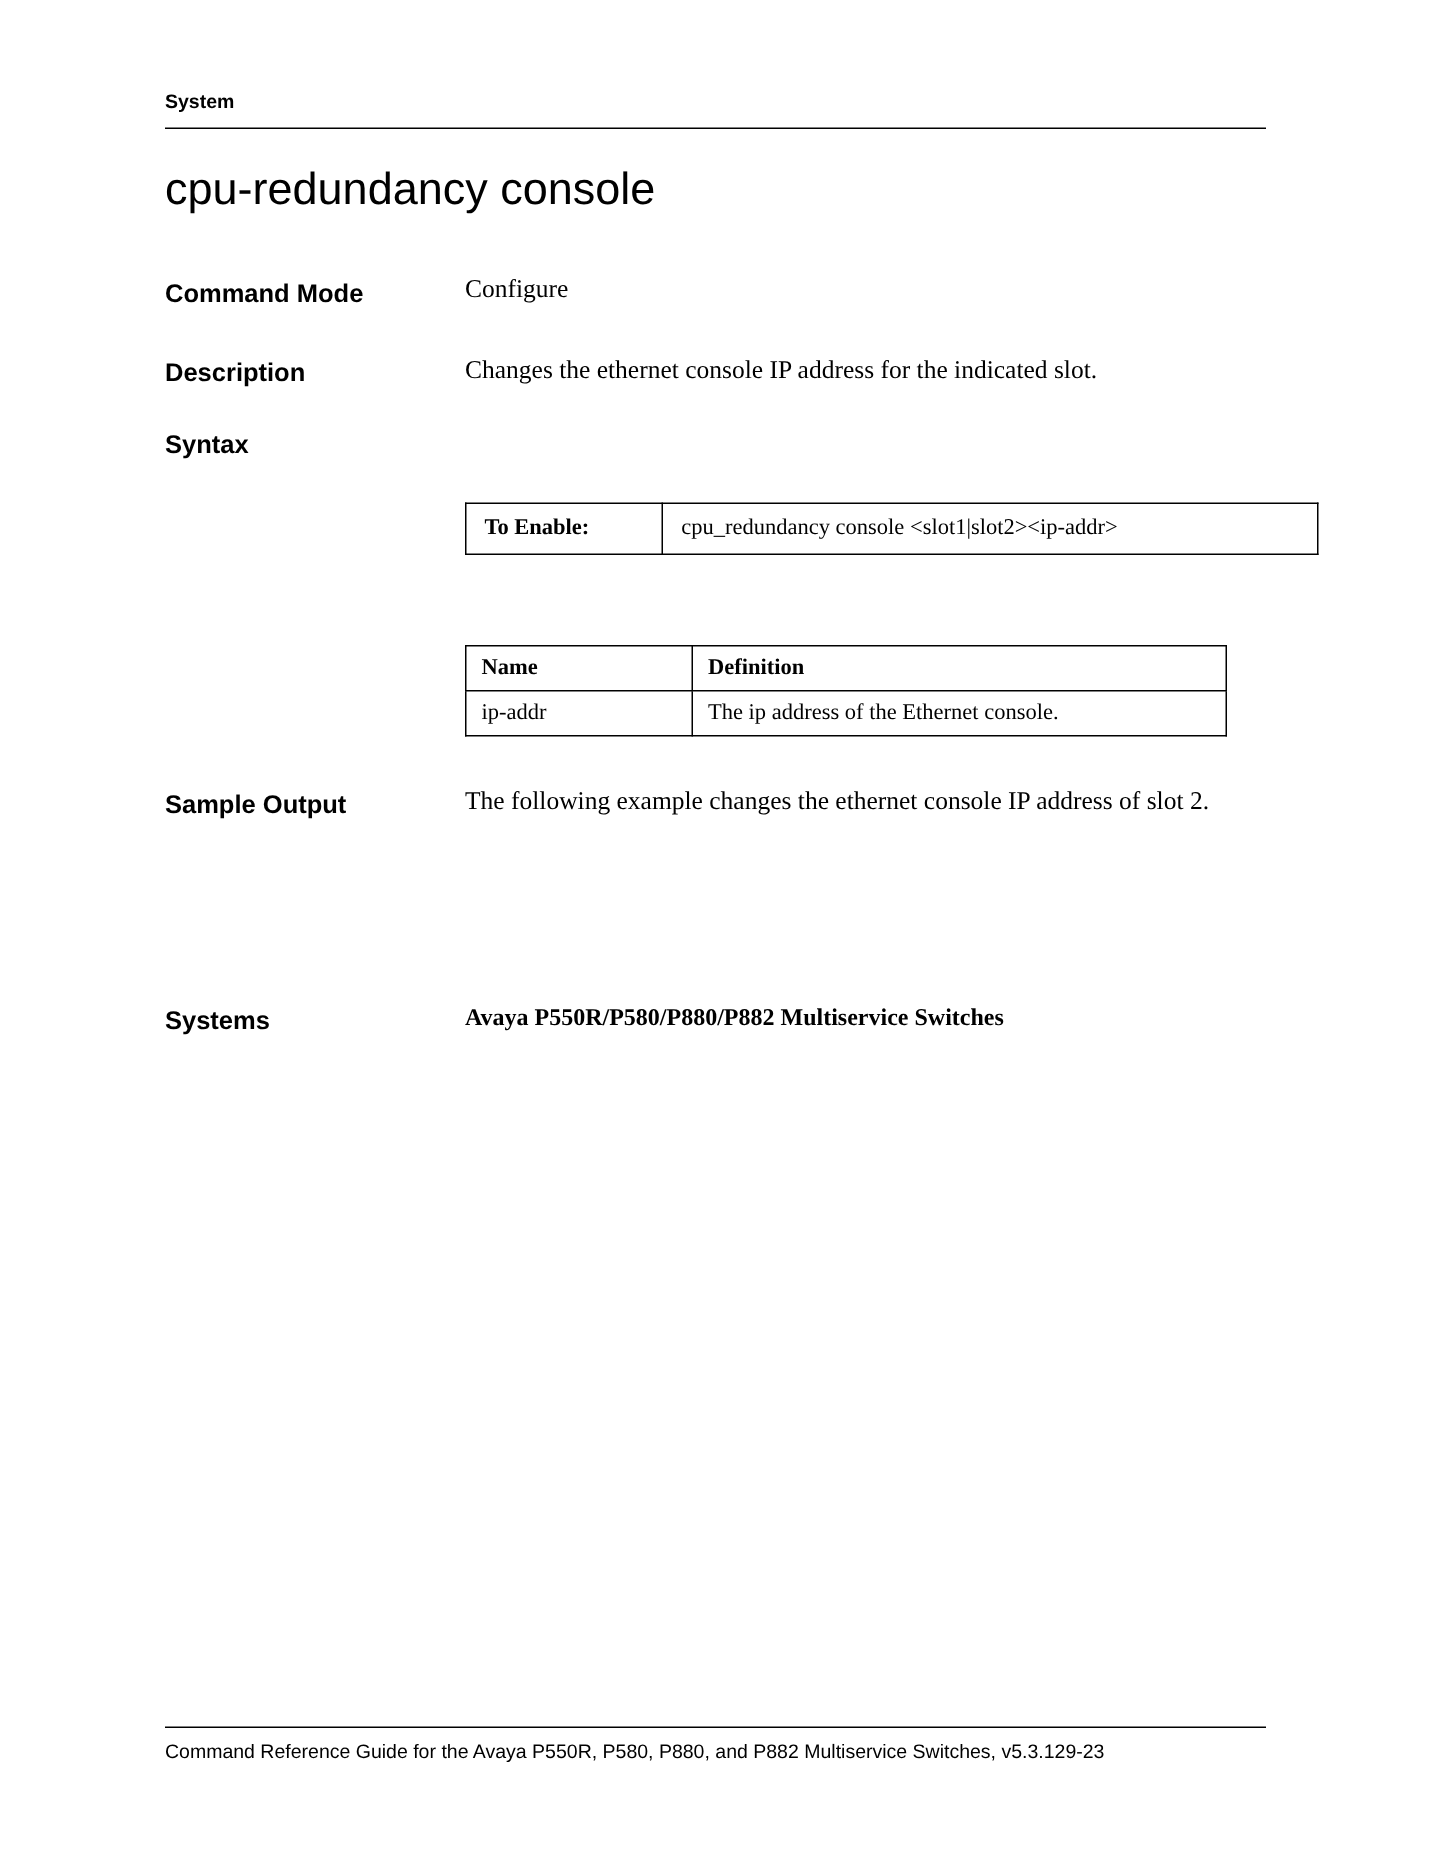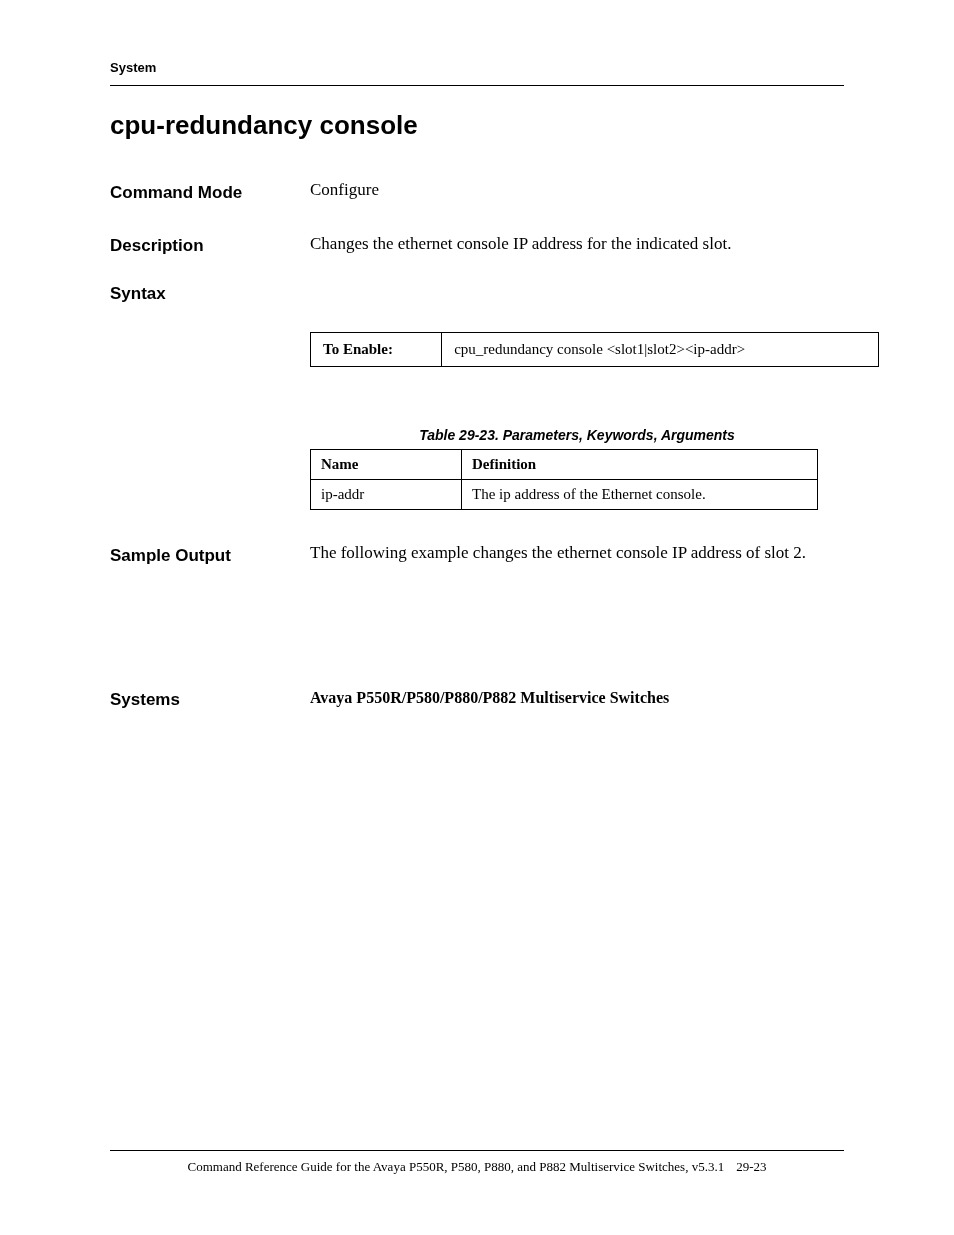--- a/index.html
+++ b/index.html
@@ -21,22 +21,22 @@
     font-weight: bold;
     font-size: 13px;
     padding-bottom: 10px;
   }
   .rule {
     border-top: 1.5px solid #000;
     margin-bottom: 24px;
   }
   h1.title {
     font-family: Verdana, Geneva, sans-serif;
-    font-weight: bold;
-    font-size: 26px;
+    font-weight: normal;
+    font-size: 30px;
     margin: 0 0 36px 0;
   }
   .row {
     display: flex;
     align-items: flex-end;
     margin-bottom: 28px;
   }
   .label-col {
     width: 200px;
     flex: 0 0 200px;
@@ -106,24 +106,23 @@
     bottom: 60px;
     left: 110px;
     right: 110px;
   }
   .footer-rule {
     border-top: 1px solid #000;
     margin-bottom: 8px;
   }
   .footer-line {
     display: flex;
-    justify-content: center;
-    font-family: Liberation Serif, serif;
+    justify-content: flex-start;
+    font-family: Liberation Sans, sans-serif;
     font-size: 13px;
-    gap: 12px;
   }
 </style>
 </head>
 <body>
 
 <div class="page">
 
   <div class="header-right">System</div>
   <div class="rule"></div>
 
@@ -149,21 +148,20 @@
       <tbody>
           <tr>
         <td class="tolabel">To Enable:</td>
         <td class="code">cpu_redundancy console &lt;slot1|slot2&gt;&lt;ip-addr&gt;</td>
       </tr>
     </tbody>
       </table>
   </div>
 
   <div class="indent-block" style="margin-bottom:30px;">
-    <div class="table-caption">Table 29-23.  Parameters, Keywords, Arguments</div>
     <table class="params-table">
       <tbody>
           <tr>
         <th style="width:130px;">Name</th>
         <th>Definition</th>
       </tr>
       <tr>
         <td>ip-addr</td>
         <td>The ip address of the Ethernet console.</td>
       </tr>

